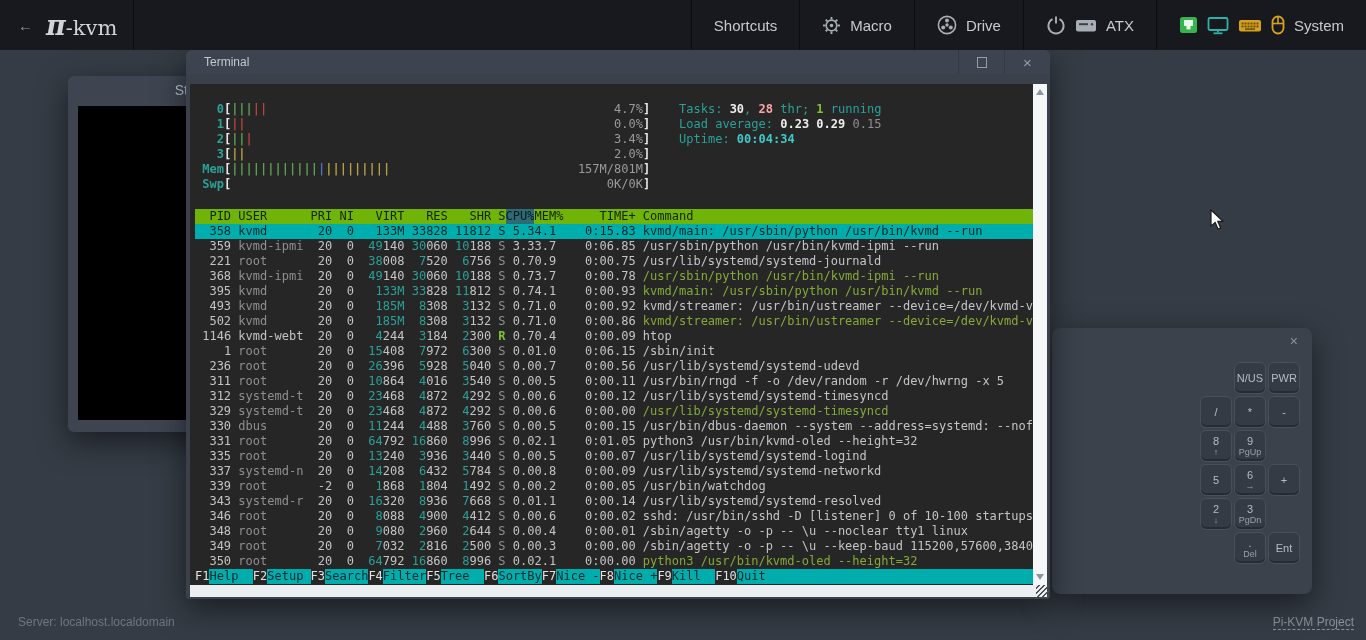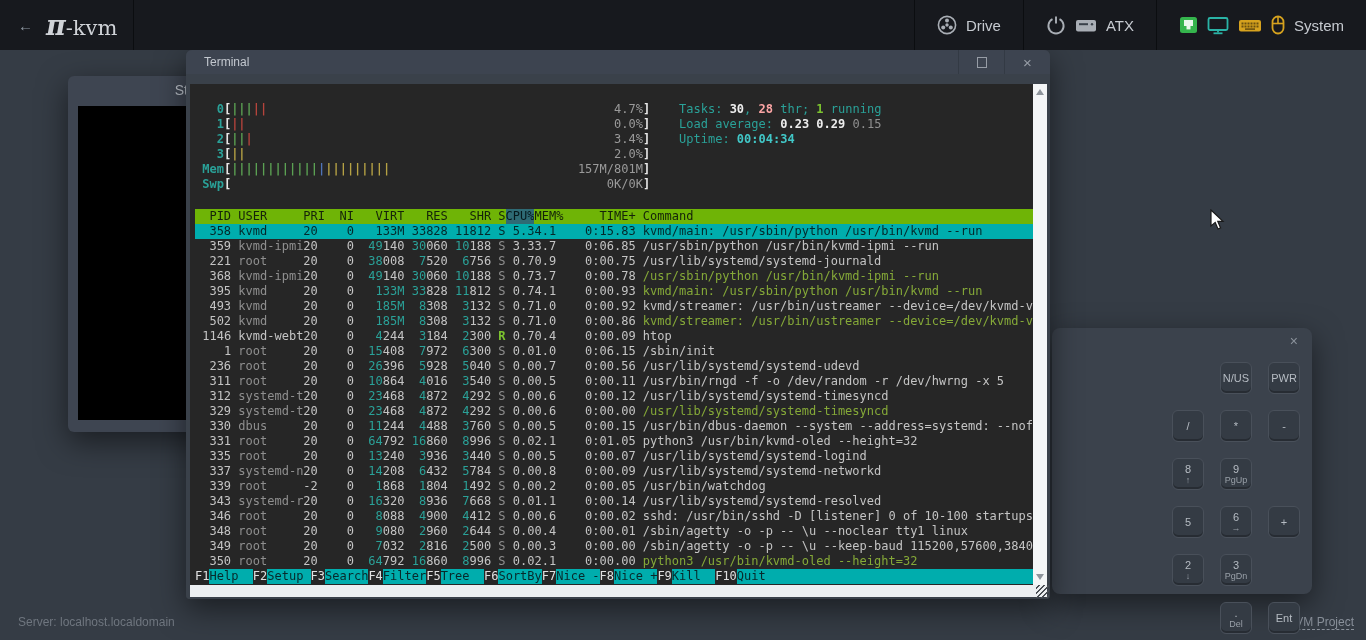--- a/index.html
+++ b/index.html
@@ -18,21 +18,21 @@
   .nav-item svg{display:block}
 
   
   .win{position:absolute;box-shadow:0 10px 30px rgba(0,0,0,.5)}
   .stream-win{left:68px;top:76px;width:330px;height:356px;background:#3e4551;z-index:1;border-radius:6px}
   .stream-title{height:28px;display:flex;align-items:center;justify-content:center;color:#b9bfc7;font-size:14px;white-space:nowrap;overflow:hidden}
   .stream-screen{position:absolute;left:10px;right:10px;top:30px;bottom:12px;background:#000}
 
   .numpad{left:1052px;top:328px;width:260px;height:266px;background:#3b424c;z-index:2;border-radius:8px}
   .np-close{position:absolute;top:6px;right:14px;color:#8b929b;font-size:14px;cursor:pointer;line-height:1}
-  .np-grid{position:absolute;top:34px;right:12px;display:grid;grid-template-columns:repeat(4,32px);grid-template-rows:repeat(6,32px);gap:16px}
+  .np-grid{position:absolute;top:34px;right:12px;display:grid;grid-template-columns:repeat(4,32px);grid-template-rows:repeat(6,32px);gap:2px}
   .kkey{background:#343b44;border:1px solid #49505a;border-radius:6px;color:#b6bcc3;display:flex;flex-direction:column;align-items:center;justify-content:center;cursor:pointer;box-shadow:inset 0 -2px 0 rgba(0,0,0,.25)}
   .kmain{font-size:11px;line-height:1.1}
   .ksub{font-size:9px;color:#99a0a8;line-height:1.1;margin-top:1px}
 
   .term-win{left:186px;top:50px;width:864px;height:549px;background:#3a414a;z-index:3;border-radius:6px 6px 4px 4px}
   .term-titlebar{height:24px;background:#3d4450;border-radius:6px 6px 0 0;display:flex;align-items:center;cursor:move}
   .term-title{flex:1;color:#c3c8cf;font-size:12px;padding-left:18px}
   .term-btn{width:46px;height:24px;display:flex;align-items:center;justify-content:center;border-left:1px solid #333a44;cursor:pointer}
   .max-glyph{width:10px;height:11px;border:1px solid #979da6}
   .close-glyph{color:#979da6;font-size:15px;line-height:1}
@@ -58,21 +58,21 @@
   .mvalue{color:#9a9a9a}
   .info-block{position:absolute;left:calc(5px + 67ch);top:18px}
   .iline{white-space:pre}
   .c-cy{color:#2aa198}.c-cyb{color:#41c7c7;font-weight:bold}.c-wb{color:#ececec;font-weight:bold}
   .c-gb{color:#fca5a5;font-weight:bold}.c-grb{color:#7cc42f;font-weight:bold}.c-dim{color:#8f8f8f}
   .htop-table{margin-top:17px}
   .prow,.phead{display:flex;white-space:pre}
   .cell{white-space:pre;overflow:hidden;flex-shrink:0}
   .col-pid{width:5ch;text-align:right}
   .col-user{width:10ch;padding-left:1ch;text-align:left}
-  .col-pri{width:4ch;}
+  .col-pri{width:4ch;text-align:right}
   .col-ni{width:3ch;text-align:right}
   .col-virt{width:7ch;text-align:right}
   .col-res{width:6ch;text-align:right}
   .col-shr{width:6ch;text-align:right}
   .col-s{width:2ch;text-align:right}
   .col-cpu{width:4ch;text-align:right}
   .col-mem{width:5ch;text-align:left}
   .col-time{width:9ch;text-align:right}
   .col-cmd{flex:1 1 auto;padding-left:1ch;text-align:left;flex-shrink:1}
   .phead{background:#6fb406;color:#15230a}
@@ -96,21 +96,43 @@
 </head>
 <body>
 
 <div class="nav">
   <div class="nav-left">
     <span class="back">←</span>
     <span class="logo"><span class="pi">π</span><span class="rest">-kvm</span></span>
   </div>
   <div class="nav-spacer"></div>
 
-
+  <div class="nav-item">
+    <span>Shortcuts</span>
+  </div>
+
+  <div class="nav-item">
+    <span>
+      <svg width="19" height="19" viewBox="0 0 20 20">
+        <circle cx="10" cy="10" r="5.6" fill="none" stroke="#a9aeb5" stroke-width="1.7"></circle>
+        <circle cx="10" cy="10" r="1.9" fill="#a9aeb5"></circle>
+        <g stroke="#a9aeb5" stroke-width="2">
+          <line x1="10" y1="1" x2="10" y2="3.6"></line>
+            <line x1="10" y1="16.4" x2="10" y2="19"></line>
+          <line x1="1" y1="10" x2="3.6" y2="10"></line>
+            <line x1="16.4" y1="10" x2="19" y2="10"></line>
+          <line x1="3.9" y1="3.9" x2="5.7" y2="5.7"></line>
+            <line x1="14.3" y1="14.3" x2="16.1" y2="16.1"></line>
+          <line x1="3.9" y1="16.1" x2="5.7" y2="14.3"></line>
+            <line x1="14.3" y1="5.7" x2="16.1" y2="3.9"></line>
+        </g>
+      </svg>
+    </span>
+    <span>Macro</span>
+  </div>
 
 
   <div class="nav-item">
     <span>
       <svg width="20" height="20" viewBox="0 0 20 20">
         <circle cx="10" cy="10" r="8.6" fill="none" stroke="#a9aeb5" stroke-width="1.6"></circle>
         <circle cx="10" cy="10" r="1.7" fill="#a9aeb5"></circle>
         <circle cx="10" cy="5.6" r="2" fill="#a9aeb5"></circle>
         <circle cx="6.2" cy="12.4" r="2" fill="#a9aeb5"></circle>
         <circle cx="13.8" cy="12.4" r="2" fill="#a9aeb5"></circle>

